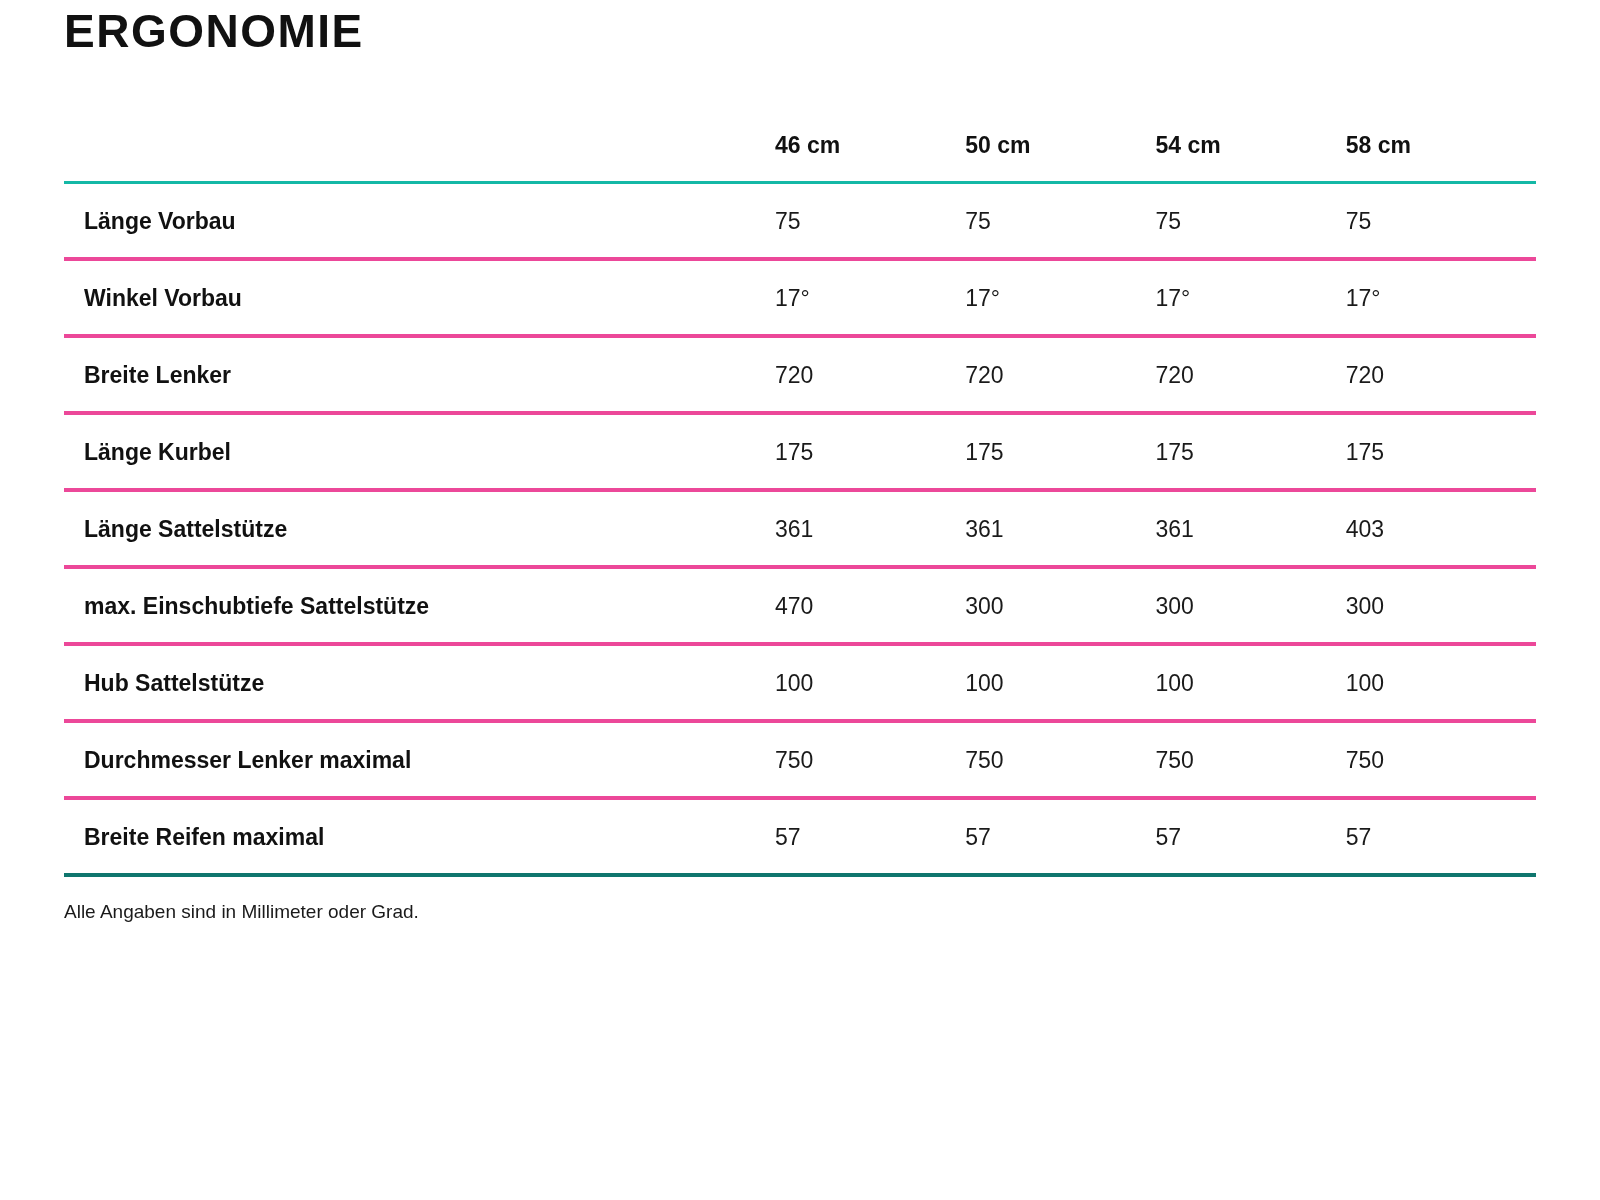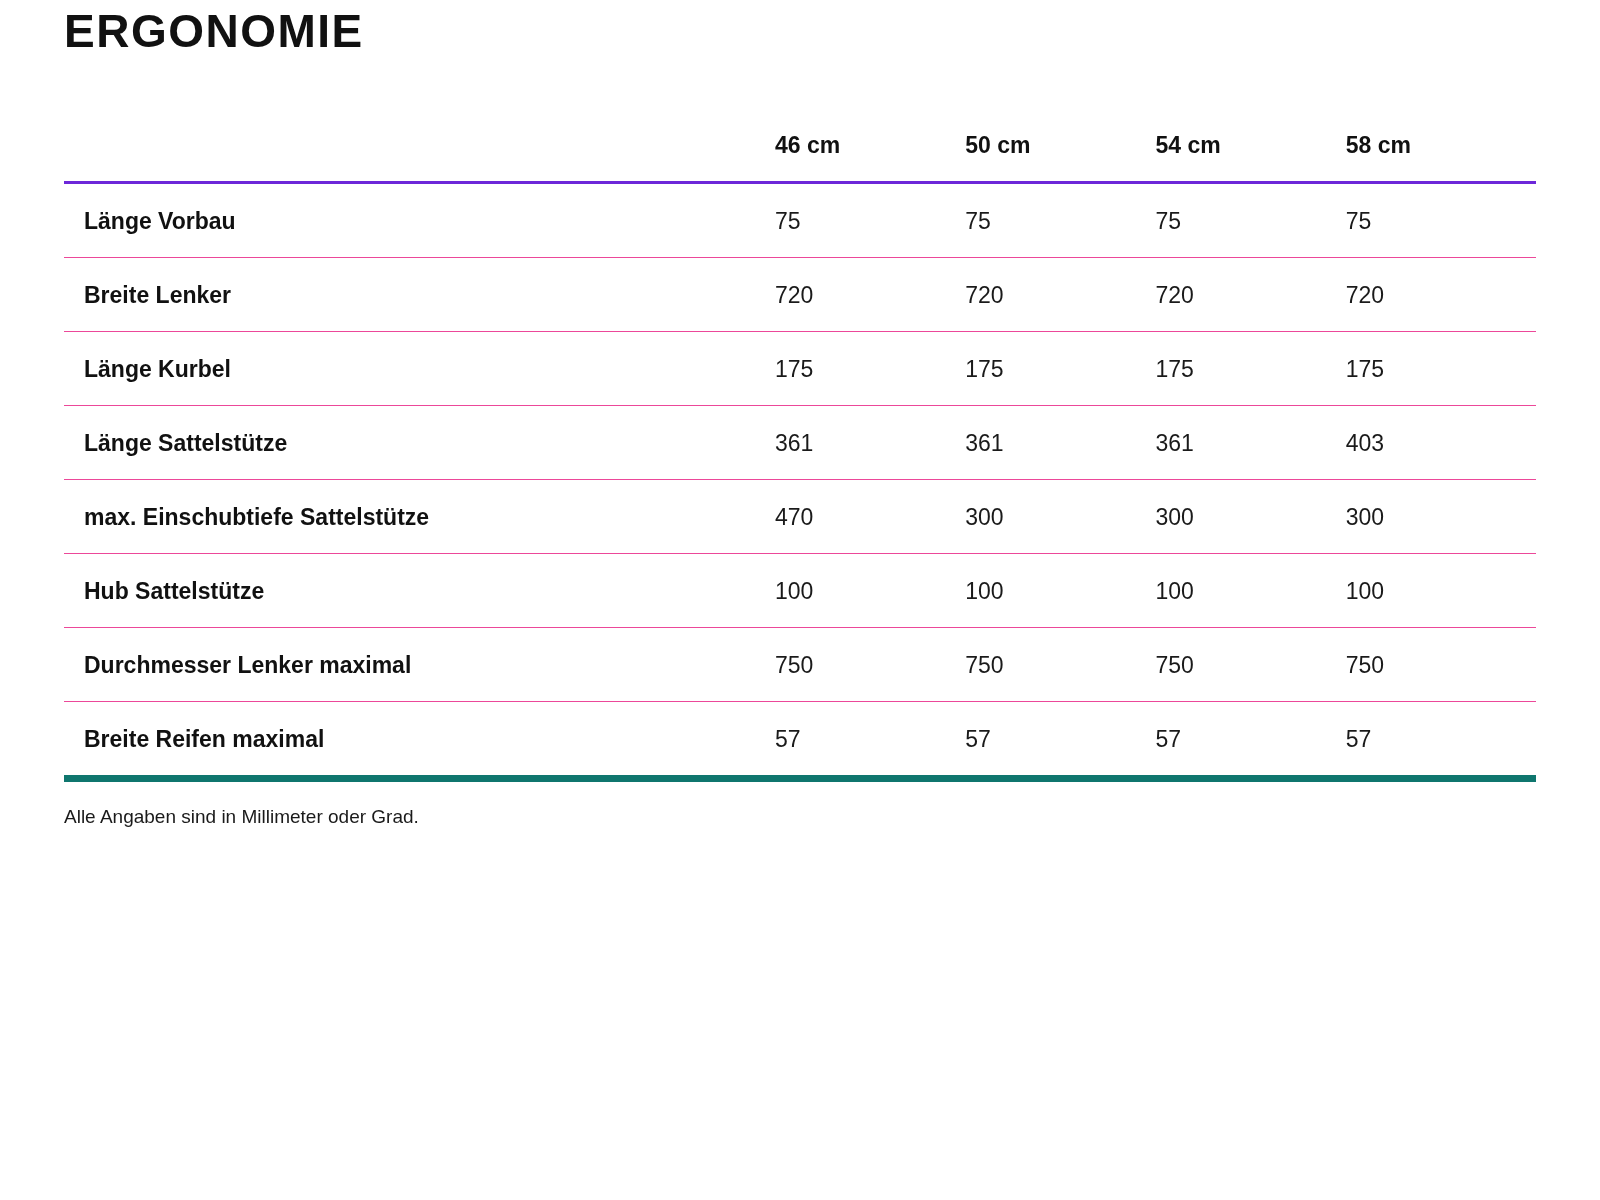--- a/index.html
+++ b/index.html
@@ -43,31 +43,31 @@
     font-size: 23px;
     font-weight: 700;
     color: #111111;
     padding: 0 0 22px 0;
     vertical-align: bottom;
   }
   thead th.label-head {
     padding-left: 20px;
   }
   thead tr {
-    border-bottom: 3px solid #6d28d9;
+    border-bottom: 3px solid #14b8a6;
   }
   tbody td {
     font-size: 23px;
     padding: 24px 0 22px 0;
-    border-bottom: 1px solid #ec4899;
+    border-bottom: 4px solid #ec4899;
     vertical-align: middle;
     color: #1a1a1a;
   }
   tbody tr:last-child td {
-    border-bottom: 7px solid #0f766e;
+    border-bottom: 4px solid #0f766e;
   }
   tbody td.row-label {
     font-weight: 700;
     padding-left: 20px;
     color: #111111;
   }
   tbody td.row-value {
     font-weight: 400;
   }
   .footnote {
@@ -101,20 +101,27 @@
         <th>58 cm</th>
       </tr>
     </thead>
     <tbody>
       <tr>
         <td class="row-label">Länge Vorbau</td>
         <td class="row-value">75</td>
         <td class="row-value">75</td>
         <td class="row-value">75</td>
         <td class="row-value">75</td>
+      </tr>
+      <tr>
+        <td class="row-label">Winkel Vorbau</td>
+        <td class="row-value">17°</td>
+        <td class="row-value">17°</td>
+        <td class="row-value">17°</td>
+        <td class="row-value">17°</td>
       </tr>
       <tr>
         <td class="row-label">Breite Lenker</td>
         <td class="row-value">720</td>
         <td class="row-value">720</td>
         <td class="row-value">720</td>
         <td class="row-value">720</td>
       </tr>
       <tr>
         <td class="row-label">Länge Kurbel</td>

